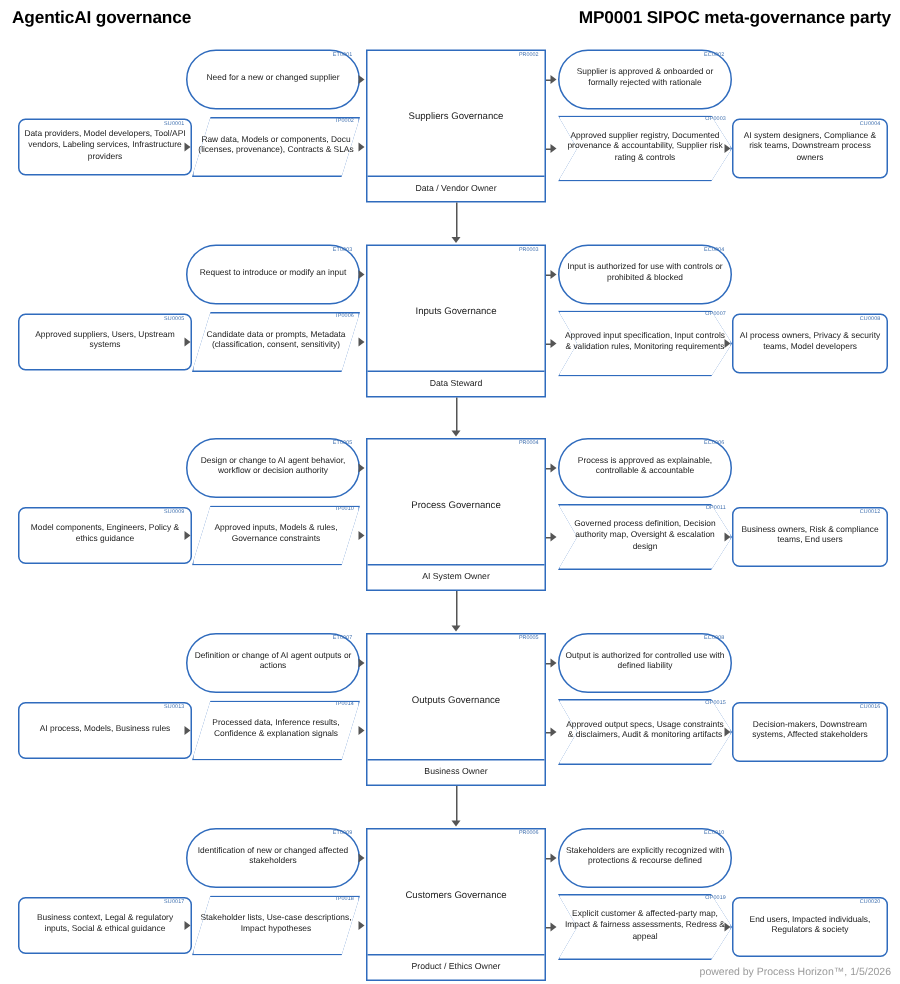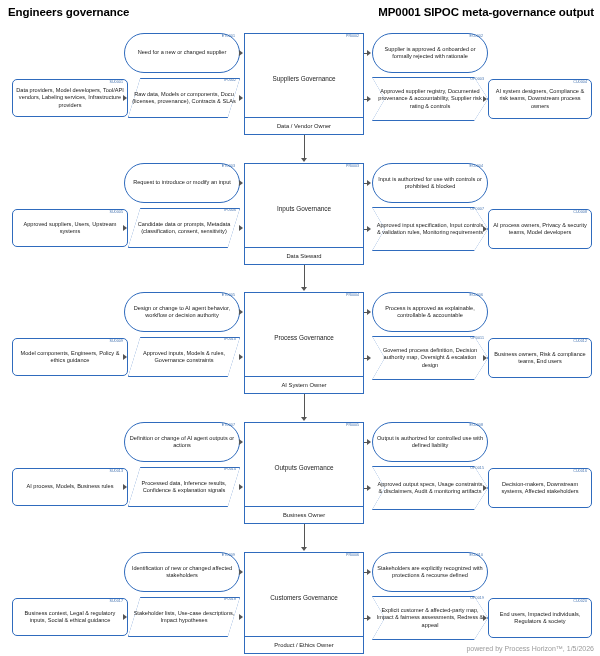--- a/index.html
+++ b/index.html
@@ -79,22 +79,22 @@
   .footer{
     position:absolute;right:6px;bottom:4px;
     font-size:7px;color:#9b9b9b;
   }
 </style>
 </head>
 <body>
 
 <div id="stage">
 
-  <div class="hdr left">Engineers governance</div>
-  <div class="hdr right">MP0001 SIPOC meta-governance output</div>
+  <div class="hdr left">AgenticAI governance</div>
+  <div class="hdr right">MP0001 SIPOC meta-governance party</div>
 
   <div id="rows-host">
       <div class="node n-et" style="left:124px;top:33px;width:116px;height:40px;">
         <span class="id">ET0001</span>
         <span class="txt">Need for a new or changed supplier</span>
       </div>
       <div class="node n-su" style="left:12px;top:79px;width:116px;height:38px;">
         <span class="id">SU0001</span>
         <span class="txt">Data providers, Model developers, Tool/API vendors, Labeling services, Infrastructure providers</span>
       </div>

